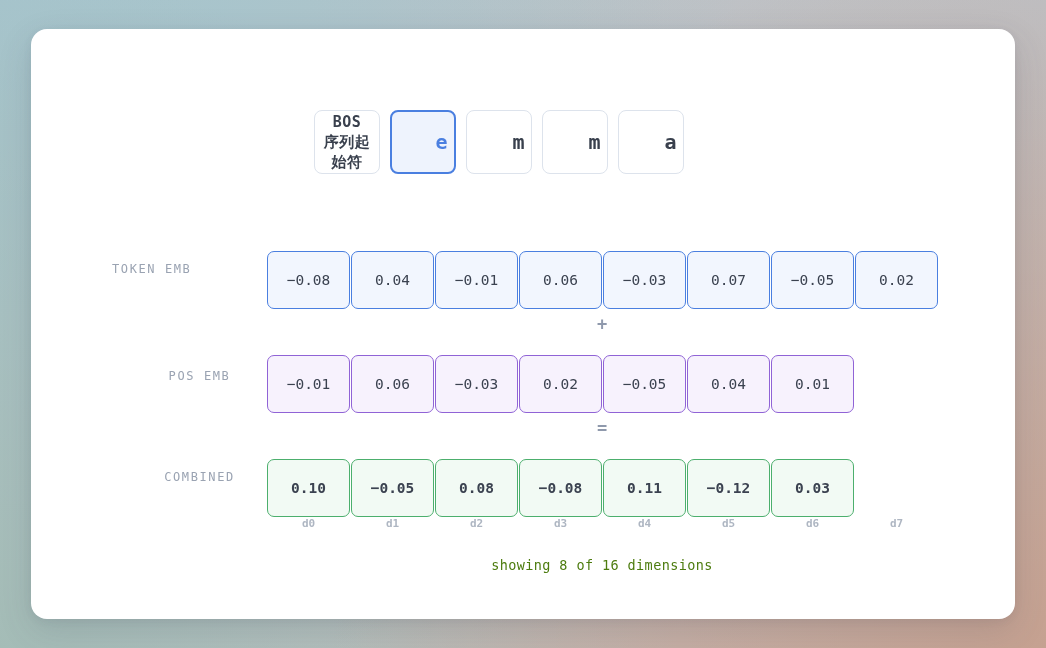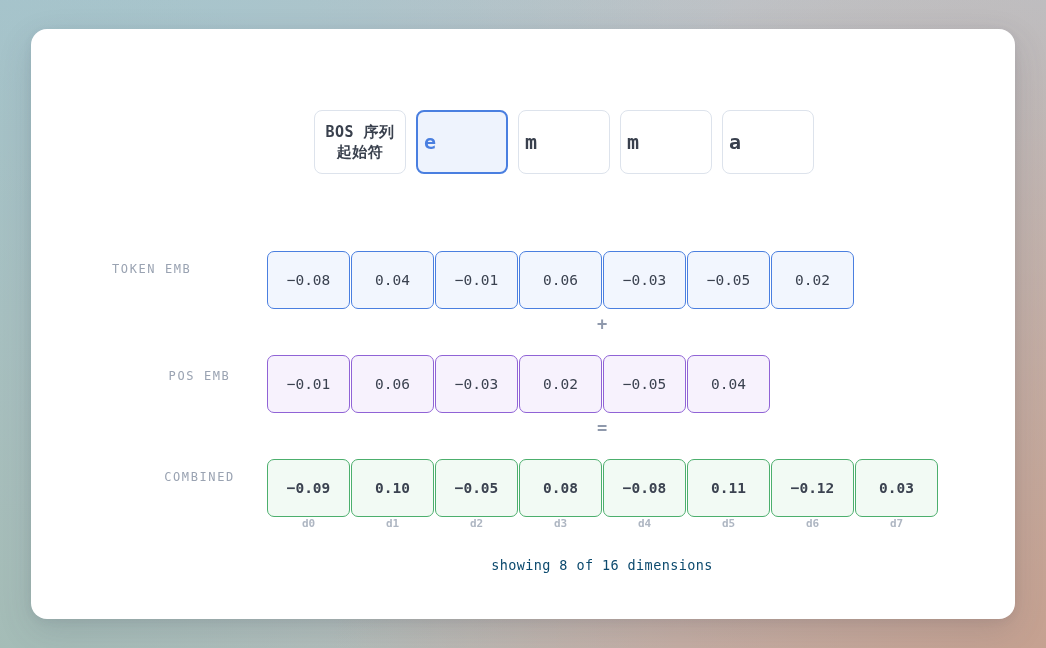--- a/index.html
+++ b/index.html
@@ -17,23 +17,23 @@
   .panel {
     position:absolute; left:31px; top:29px; width:984px; height:590px;
     background:#ffffff; border-radius:16px;
     box-shadow: 0 12px 34px rgba(60,70,85,0.16), 0 2px 8px rgba(60,70,85,0.08);
   }
   .tokens-row {
     position:absolute; left:283px; top:81px;
     display:flex; gap:10px; align-items:flex-start;
   }
   .token-card {
-    width:92px; height:64px; border-radius:8px;
+    width:66px; height:64px; border-radius:8px;
     border:1.5px solid #dde3ec; background:#ffffff;
-    display:flex; align-items:center; justify-content:flex-start;
+    display:flex; align-items:center; justify-content:flex-end;
     text-align:center; padding:4px 6px;
   }
   .token-card .glyph {
     font-family:"DejaVu Sans Mono","Liberation Mono",monospace;
     font-size:20px; font-weight:bold; color:#39404d; line-height:1.35;
     letter-spacing:0.5px;
   }
   .token-card.special .glyph { font-size:15px; }
   .token-card.selected {
     border:2.5px solid #4a7fe0; background:#eef3fd;
@@ -65,21 +65,21 @@
 
   .dims { position:absolute; left:236px; top:488px; display:flex; gap:1px; }
   .dim {
     width:83px; text-align:center;
     font-family:"DejaVu Sans Mono","Liberation Mono",monospace;
     font-size:11px; color:#aeb6c2;font-weight:bold;
   }
   .footer {
     position:absolute; left:236px; top:528px; width:670px; text-align:center;
     font-family:"DejaVu Sans Mono","Liberation Mono",monospace;
-    font-size:13.5px; color:#0c4a6e; letter-spacing:0.4px;
+    font-size:13.5px; color:#4d7c0f; letter-spacing:0.4px;
   }
 </style>
 </head>
 <body>
 
 <div class="panel">
 
   <div class="tokens-row">
       <div class="token-card special">
         <span class="glyph">BOS 序列起始符</span>
@@ -100,41 +100,42 @@
 
   <div class="rows">
 
     <div class="row-label" style="top:233px;">TOKEN EMB</div>
     <div class="cells" style="top:222px;">
         <div class="cell token">−0.08</div>
         <div class="cell token">0.04</div>
         <div class="cell token">−0.01</div>
         <div class="cell token">0.06</div>
         <div class="cell token">−0.03</div>
+        <div class="cell token">0.07</div>
         <div class="cell token">−0.05</div>
         <div class="cell token">0.02</div>
       </div>
 
     <div class="operator" style="top:285px;">+</div>
 
     <div class="row-label" style="top:340px;text-align:center;">POS EMB</div>
     <div class="cells" style="top:326px;">
         <div class="cell pos">−0.01</div>
         <div class="cell pos">0.06</div>
         <div class="cell pos">−0.03</div>
         <div class="cell pos">0.02</div>
         <div class="cell pos">−0.05</div>
         <div class="cell pos">0.04</div>
+        <div class="cell pos">0.01</div>
       </div>
 
     <div class="operator" style="top:389px;">=</div>
 
     <div class="row-label" style="top:441px;text-align:center;">COMBINED</div>
     <div class="cells" style="top:430px;">
-        <div class="cell comb">−0.09</div>
         <div class="cell comb">0.10</div>
         <div class="cell comb">−0.05</div>
         <div class="cell comb">0.08</div>
         <div class="cell comb">−0.08</div>
         <div class="cell comb">0.11</div>
         <div class="cell comb">−0.12</div>
         <div class="cell comb">0.03</div>
       </div>
 
     <div class="dims">

